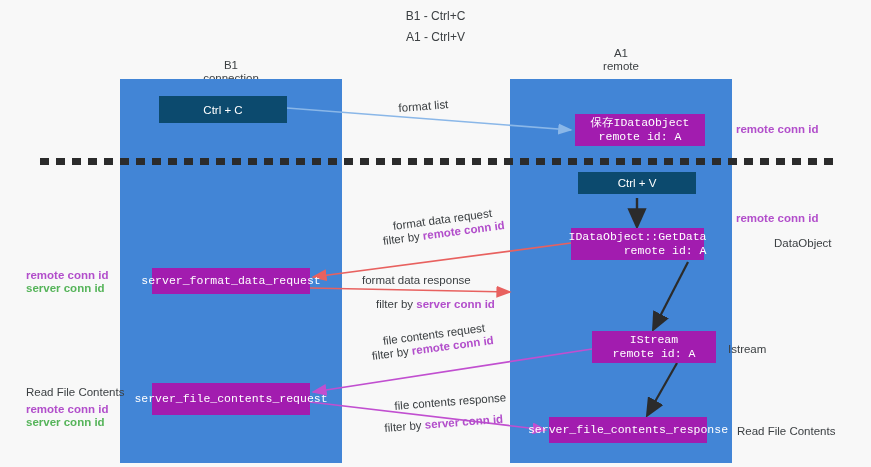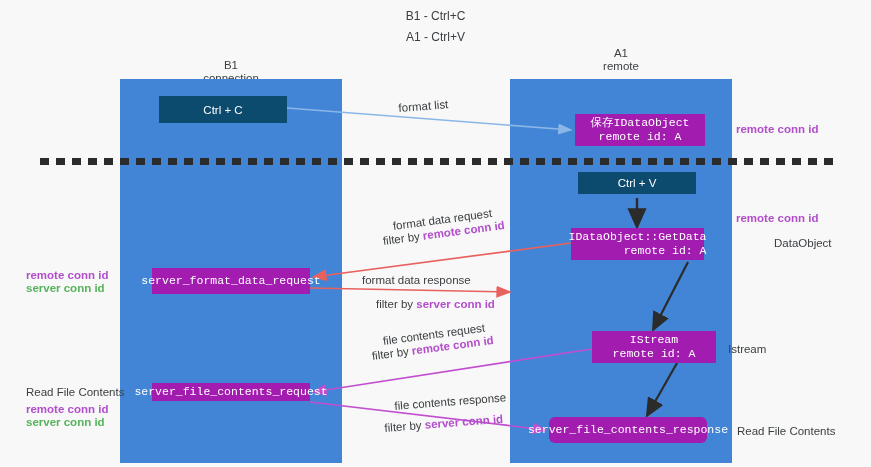--- a/index.html
+++ b/index.html
@@ -79,22 +79,22 @@
   .node.green  { background: #0c4a6e; }
   .node.orange { background: #a21caf; font-family: Liberation Mono, monospace; }
 
   #n-ctrlc    { left: 159px; top: 96px;  width: 128px; height: 27px; }
   #n-idataobj { left: 575px; top: 114px; width: 130px; height: 32px; }
   #n-ctrlv    { left: 578px; top: 172px; width: 118px; height: 22px; }
   #n-getdata  { left: 571px; top: 228px; width: 133px; height: 32px; text-align: right; }
   #n-sfdreq   { left: 152px; top: 268px; width: 158px; height: 26px; }
   #n-sfdresp  { left: 513px; top: 279px; width: 158px; height: 26px; }
   #n-istream  { left: 592px; top: 331px; width: 124px; height: 32px; }
-  #n-sfcreq   { left: 152px; top: 383px; width: 158px; height: 18px; }
-  #n-sfcresp  { left: 549px; top: 417px; width: 158px; height: 26px; border-radius: 6px; }
+  #n-sfcreq   { left: 152px; top: 383px; width: 158px; height: 32px; }
+  #n-sfcresp  { left: 549px; top: 417px; width: 158px; height: 26px; }
 
   
   .lbl {
     position: absolute;
     font-size: 11.5px;
     color: #3c4043;
     line-height: 15px;
     z-index: 6;
     white-space: nowrap;
   }

